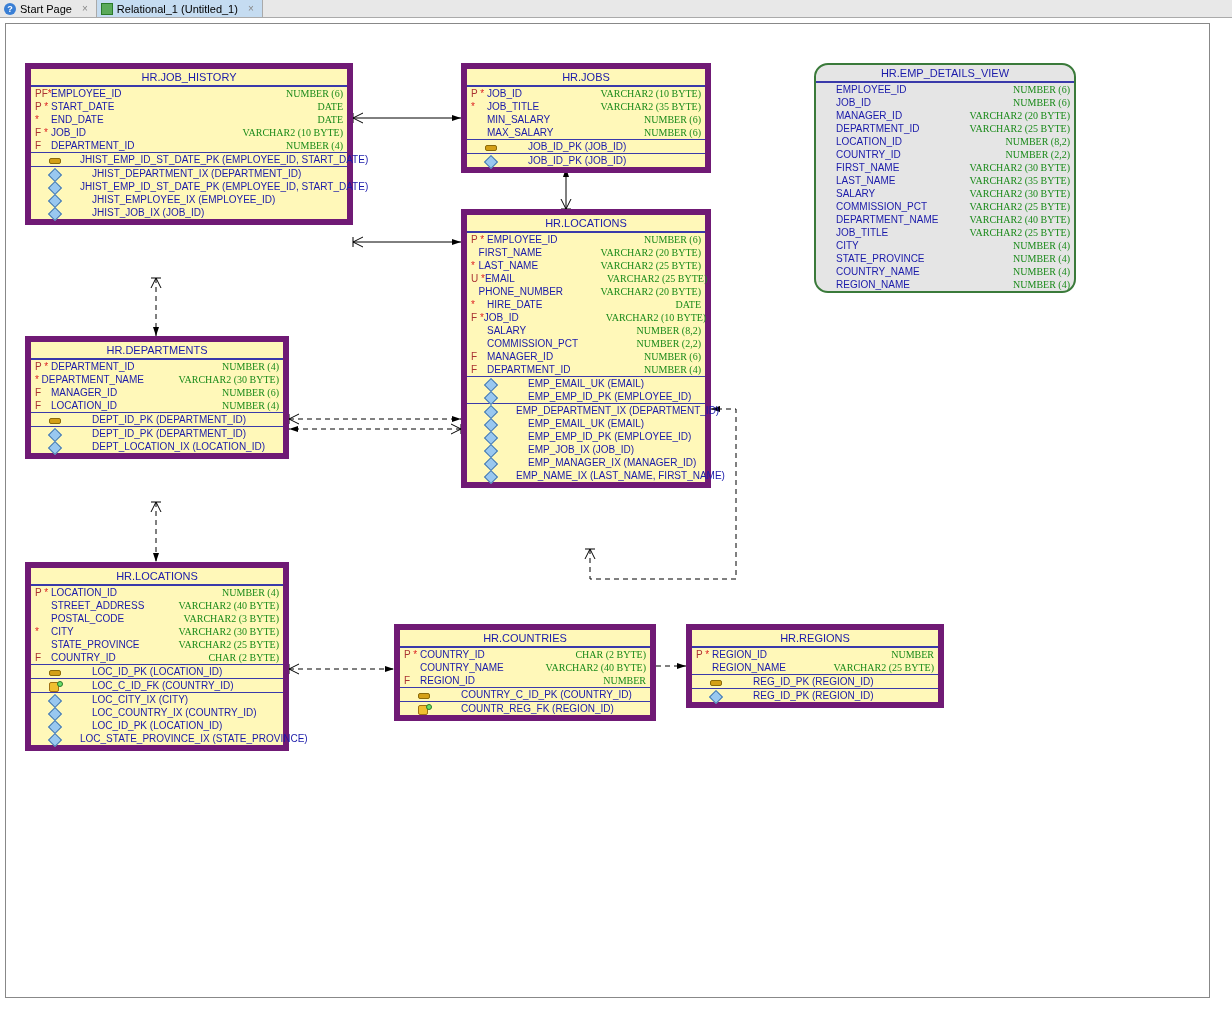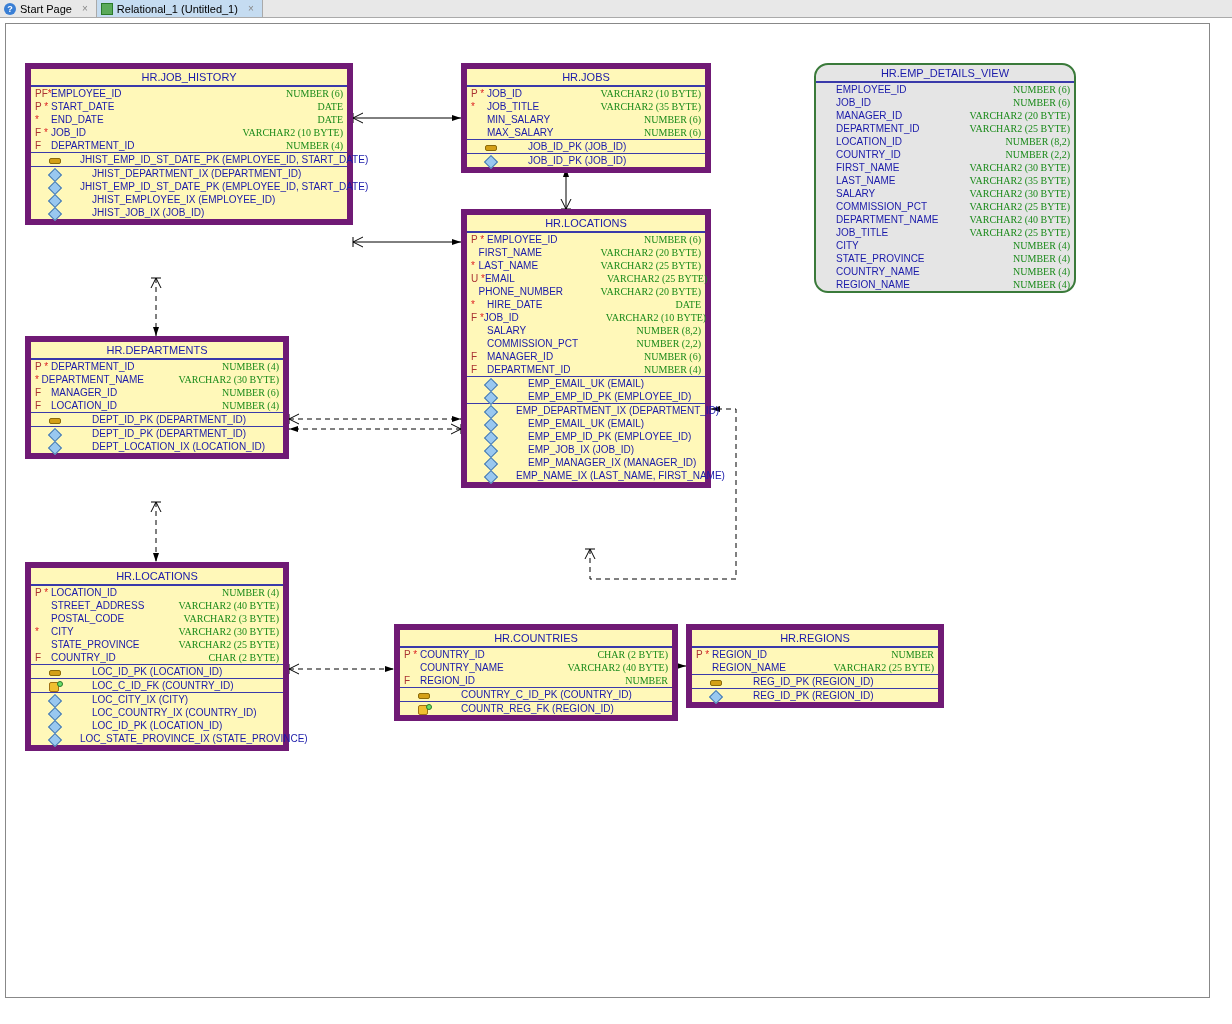--- a/index.html
+++ b/index.html
@@ -432,21 +432,21 @@
           <span class="ico ico-idx"></span>
           <span class="name">LOC_ID_PK (LOCATION_ID)</span>
         </div>
         <div class="row constraint">
           <span class="ico ico-idx"></span>
           <span class="name">LOC_STATE_PROVINCE_IX (STATE_PROVINCE)</span>
         </div>
       </div>
 </div>
 
-<div class="entity" style="left:388px;top:600px;width:284px">
+<div class="entity" style="left:388px;top:600px;width:262px">
   <div class="title">HR.COUNTRIES</div>
   <div class="section" id="c-cols">
         <div class="row">
           <span class="flag">P  <span class="star">*</span></span>
           <span class="name" style="display:inline-block;width:105px">COUNTRY_ID</span>
           <span class="type">CHAR (2 BYTE)</span>
         </div>
         <div class="row">
           <span class="flag">&nbsp;</span>
           <span class="name" style="display:inline-block;width:105px">COUNTRY_NAME</span>

